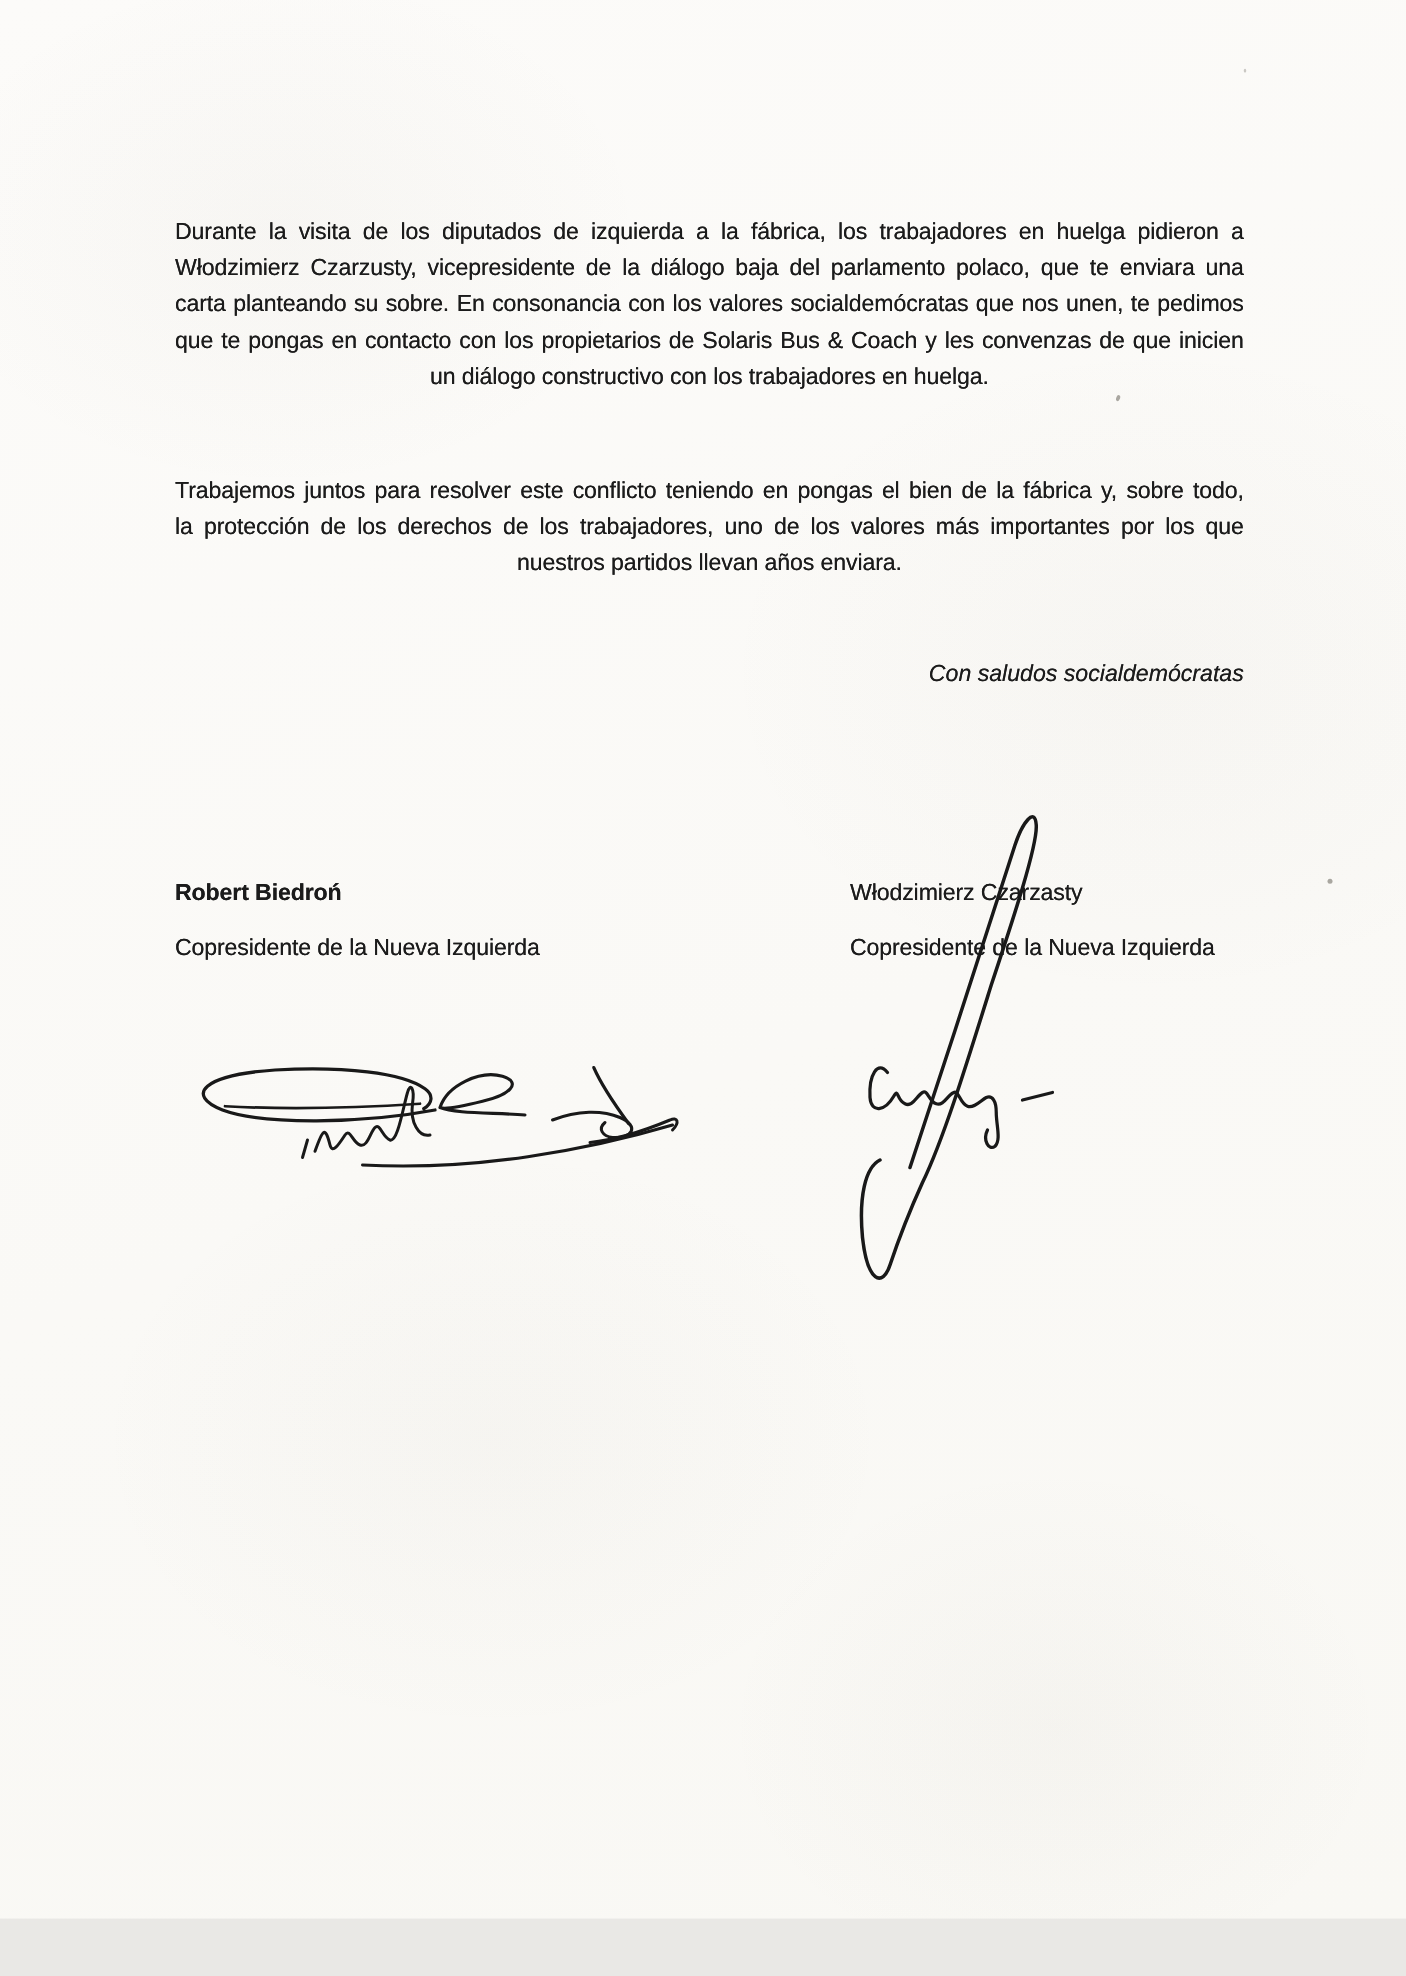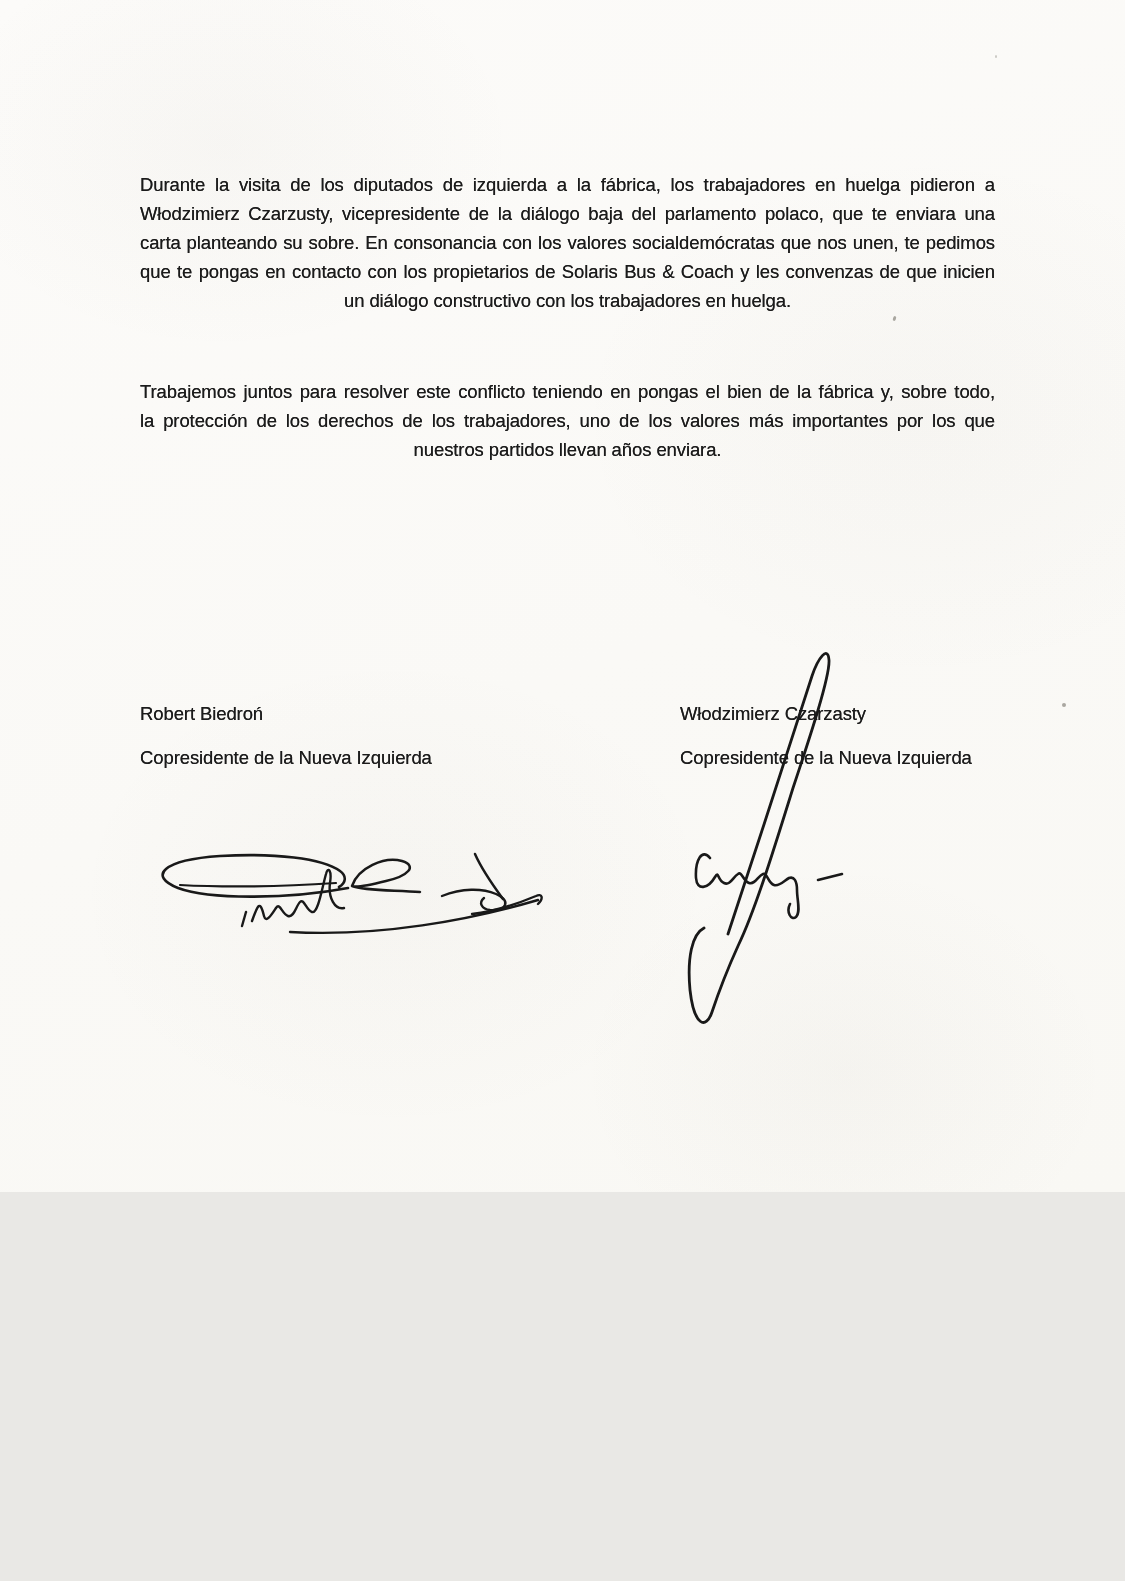--- a/index.html
+++ b/index.html
@@ -1,18 +1,18 @@
 <!DOCTYPE html>
 <html><head>
 <meta charset="utf-8">
 <style>
   html,body{margin:0;padding:0;background:#e9e8e5;}
   .page{
     position:relative;
-    width:1125px;height:1192px;
+    width:1125px;height:1535px;
     margin:0 auto;
     background:linear-gradient(160deg,#fcfbf9 0%,#faf9f6 55%,#f9f8f4 100%);
     overflow:hidden;
     font-family:"Liberation Sans","DejaVu Sans",sans-serif;
     color:#1b1b1b;
   }
   
   .page::before{
     content:"";position:absolute;inset:0;pointer-events:none;
     background:
@@ -35,21 +35,21 @@
     position:absolute;left:140px;top:524px;width:855px;
     font-size:18.5px;line-height:29px;font-style:italic;
     text-align:right;text-shadow:0 0 0.45px rgba(20,20,20,0.85);
   }
   .sigtext{
     position:absolute;font-size:18.5px;line-height:26px;
     letter-spacing:-0.1px;
     text-shadow:0 0 0.45px rgba(20,20,20,0.85);
     white-space:nowrap;
   }
-  .name-left{left:140px;top:701px;}
+  .name-left{left:140px;top:701px;font-weight:bold;}
   .name-right{left:680px;top:701px;}
   .title-left{left:140px;top:745px;}
   .title-right{left:680px;top:745px;}
   .sig{position:absolute;pointer-events:none;}
   .sig path{fill:none;stroke:#191919;stroke-linecap:round;stroke-linejoin:round;}
   .sig-left{left:140px;top:826px;width:420px;height:112px;}
   .sig-right{left:658px;top:628px;width:224px;height:420px;}
   .speck{position:absolute;border-radius:50%;background:rgba(90,85,75,0.5);}
   .speck.s1{left:893px;top:316px;width:3px;height:5px;transform:rotate(20deg);}
   .speck.s2{left:1062px;top:703px;width:4px;height:4px;}
@@ -67,20 +67,21 @@
     <div class="jl">que te pongas en contacto con los propietarios de Solaris Bus &amp; Coach y les convenzas de que inicien</div>
     <div class="ll">un diálogo constructivo con los trabajadores en huelga.</div>
   </div>
 
   <div class="bodytext p2">
     <div class="jl">Trabajemos juntos para resolver este conflicto teniendo en pongas el bien de la fábrica y, sobre todo,</div>
     <div class="jl">la protección de los derechos de los trabajadores, uno de los valores más importantes por los que</div>
     <div class="ll">nuestros partidos llevan años enviara.</div>
   </div>
 
+  <div class="closing">Con saludos socialdemócratas</div>
 
   <div class="sigtext name-left">Robert Biedroń</div>
   <div class="sigtext name-right">Włodzimierz Czarzasty</div>
   <div class="sigtext title-left">Copresidente de la Nueva Izquierda</div>
   <div class="sigtext title-right">Copresidente de la Nueva Izquierda</div>
 
   <svg class="sig sig-left" viewBox="0 0 420 112">
     <path stroke-width="2.6" d="M 208,62 C 150,73 70,74 38,62 C 8,50 22,34 80,30 C 135,27 182,32 200,45 C 207,50 206,57 199,61"></path>
     <path stroke-width="2.2" d="M 40,59 C 95,62 150,60 196,57"></path>
     <path stroke-width="2.4" d="M 102,100 L 106,86"></path>

